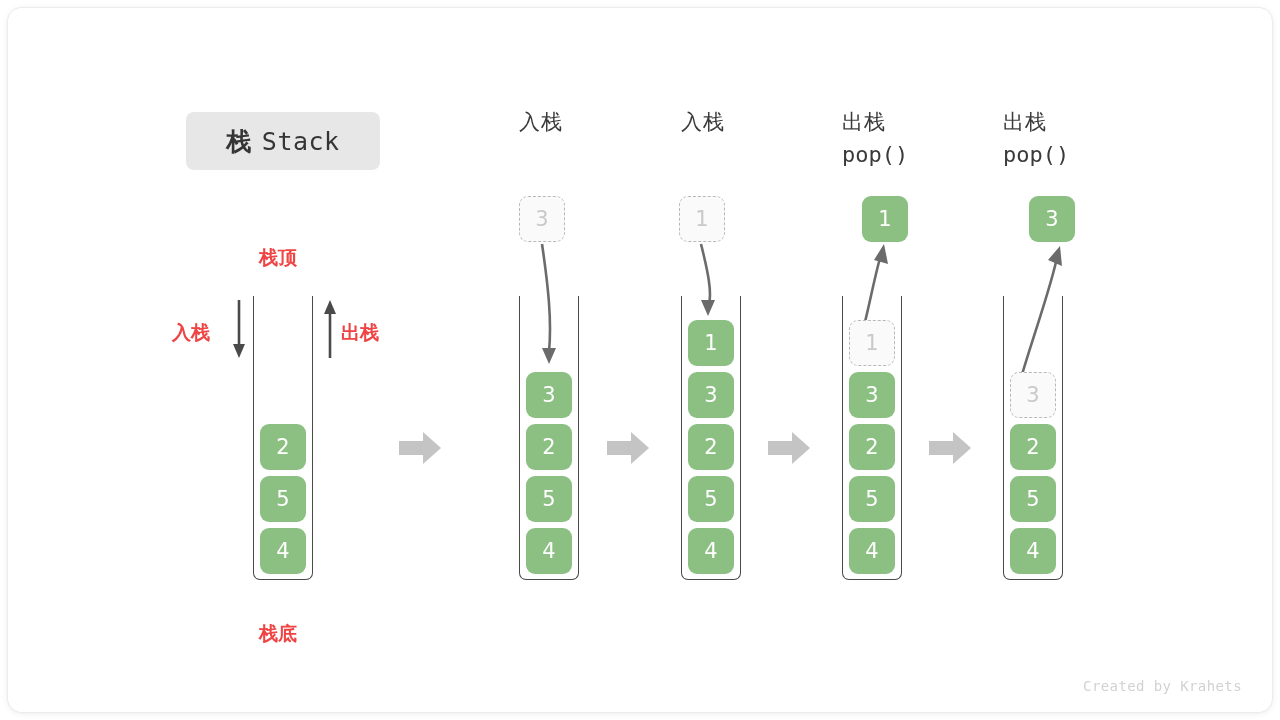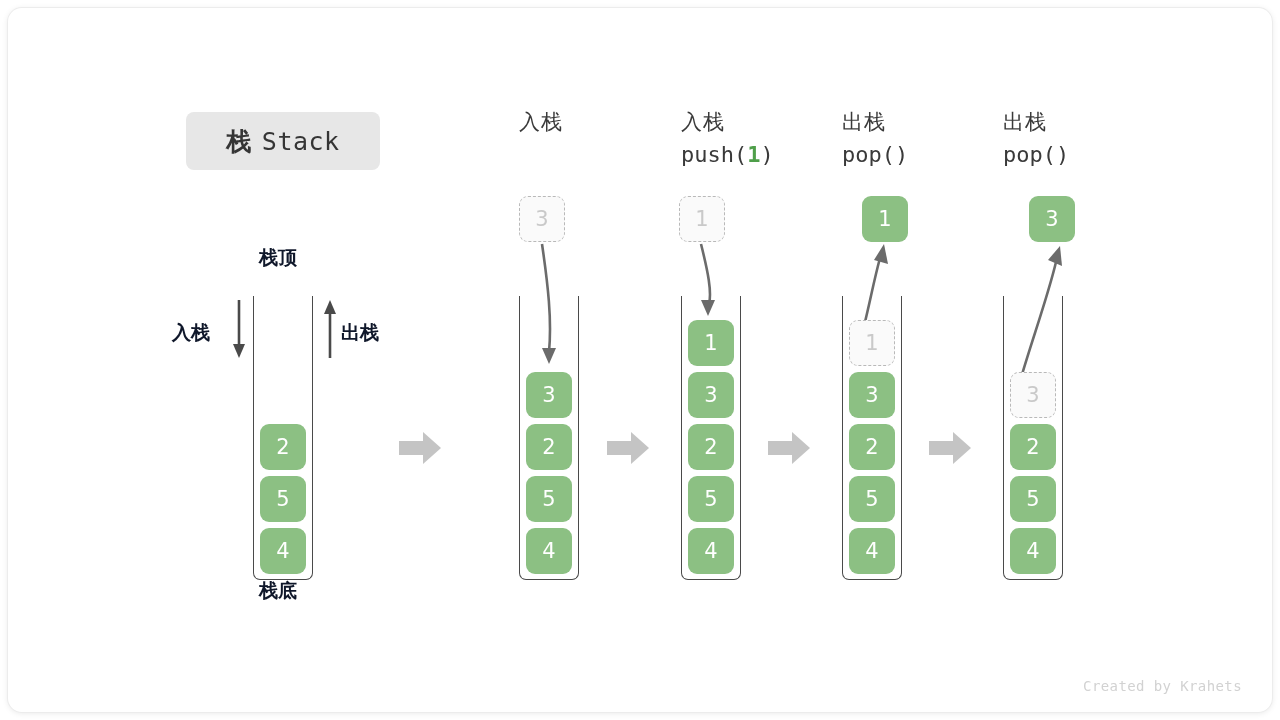--- a/index.html
+++ b/index.html
@@ -44,21 +44,21 @@
     margin-left: 10px;
     font-size: 25px;
     text-align: center;
   }
 
   
   .cn-label {
     position: absolute;
     font-size: 19px;
     font-weight: 700;
-    color: #0f172a;
+    color: #ef4444;
     white-space: nowrap;
   }
   .col-head {
     position: absolute;
     width: 160px;
     text-align: left;
     color: #3a3a3a;
     white-space: nowrap;
   }
   .col-head .cn {
@@ -148,21 +148,21 @@
 
 <div id="canvas">
   <div id="frame"></div>
 
   <div id="title-chip">
     <span>栈</span>
     <span class="mono">Stack</span>
   </div>
 
   <div class="cn-label" style="left:259px; top:245px;">栈顶</div>
-  <div class="cn-label" style="left:259px; top:578px;">栈底</div>
+  <div class="cn-label" style="left:259px; top:621px;">栈底</div>
   <div class="cn-label" style="left:172px; top:320px;">入栈</div>
   <div class="cn-label" style="left:341px; top:320px;">出栈</div>
 
   <svg class="v-arrow" style="left:228px; top:298px;" width="22" height="62">
     <line x1="11" y1="2" x2="11" y2="50" stroke="#4a4a4a" stroke-width="2.6"></line>
     <polygon points="11,60 5,46 17,46" fill="#4a4a4a"></polygon>
   </svg>
 
   <svg class="v-arrow" style="left:319px; top:298px;" width="22" height="62">
     <line x1="11" y1="60" x2="11" y2="12" stroke="#4a4a4a" stroke-width="2.6"></line>
@@ -192,21 +192,20 @@
   <div class="cell" style="left:526px; top:424px;">2</div>
   <div class="cell" style="left:526px; top:476px;">5</div>
   <div class="cell" style="left:526px; top:528px;">4</div>
 
   <svg class="block-arrow" style="left:607px; top:430px;" viewBox="0 0 42 36">
     <polygon points="0,11 24,11 24,2 42,18 24,34 24,25 0,25" fill="#c4c4c4"></polygon>
   </svg>
 
   <div class="col-head" style="left:681px; top:108px;">
     <span class="cn">入栈</span>
-    <span class="code"><span>push(</span><span class="arg">1</span><span>)</span></span>
   </div>
   <div class="cell ghost" style="left:679px; top:196px;">1</div>
   <svg class="curve" style="left:668px; top:240px;" width="80" height="92">
     <path d="M33,4 C40,32 44,52 41,64" stroke="#6b6b6b" stroke-width="2.6" fill="none"></path>
     <polygon points="40,76 33,60 47,60" fill="#6b6b6b"></polygon>
   </svg>
 
   <div class="stack" style="left:681px; top:296px;"></div>
   <div class="cell" style="left:688px; top:320px;">1</div>
   <div class="cell" style="left:688px; top:372px;">3</div>

